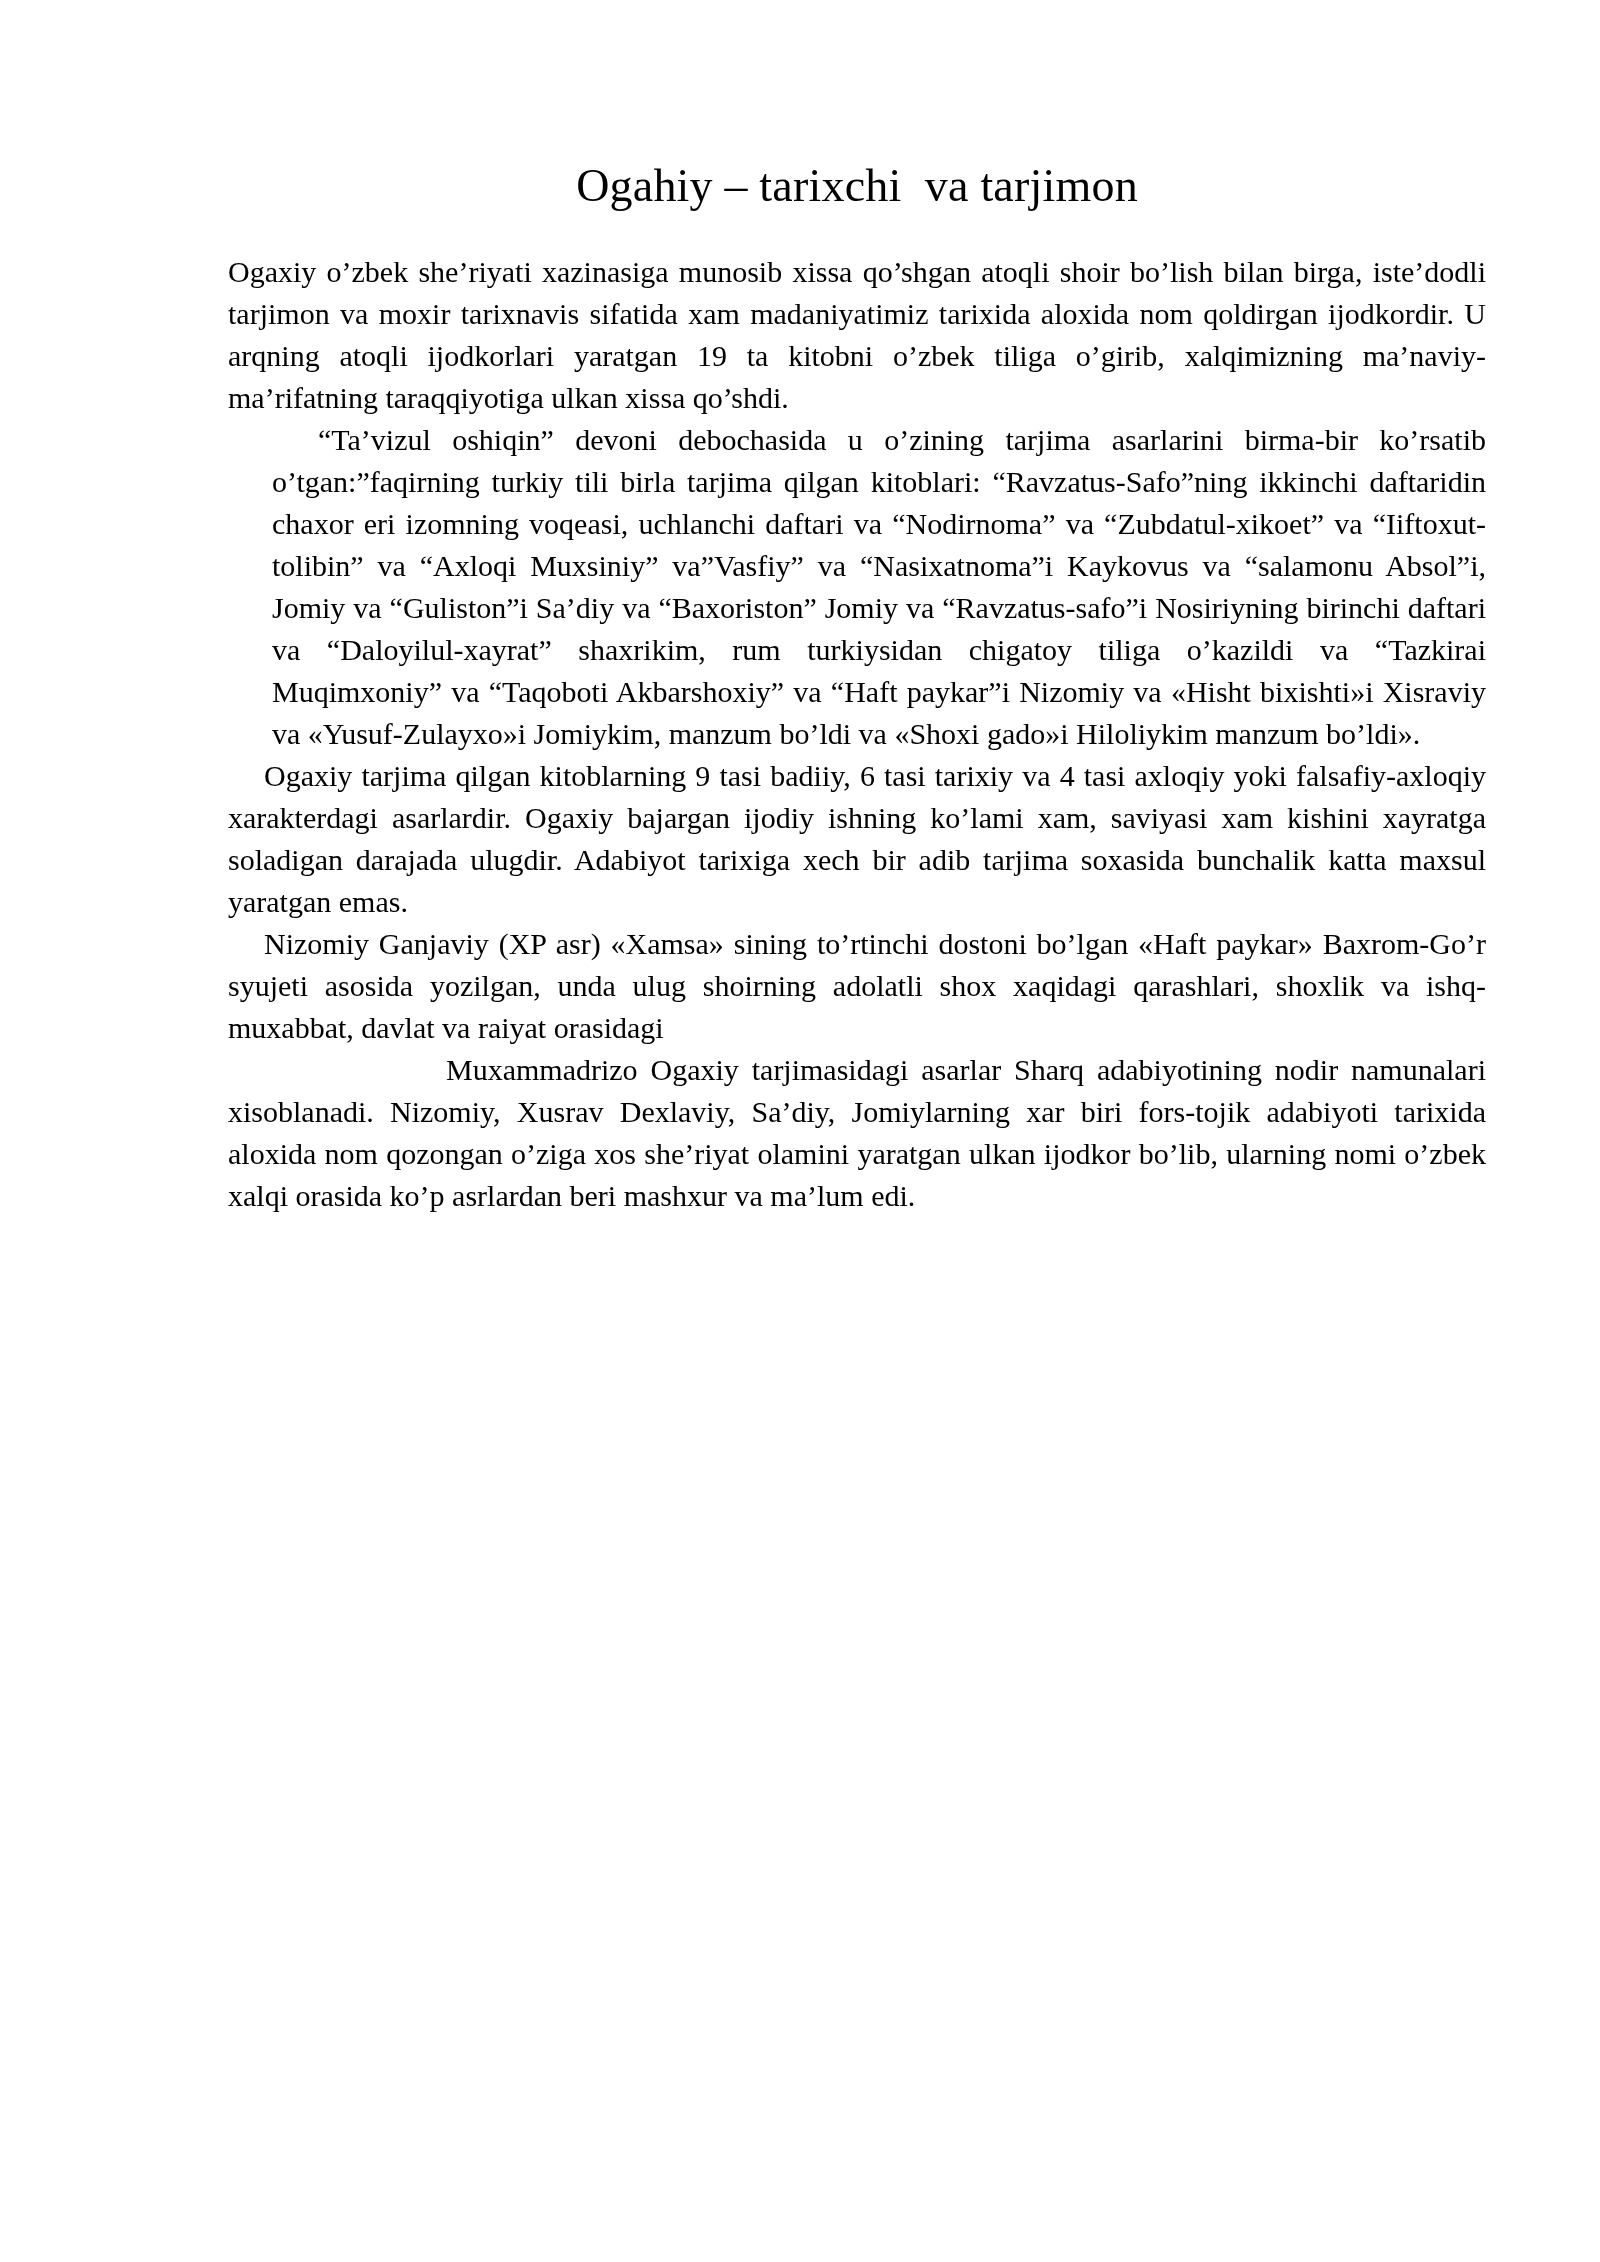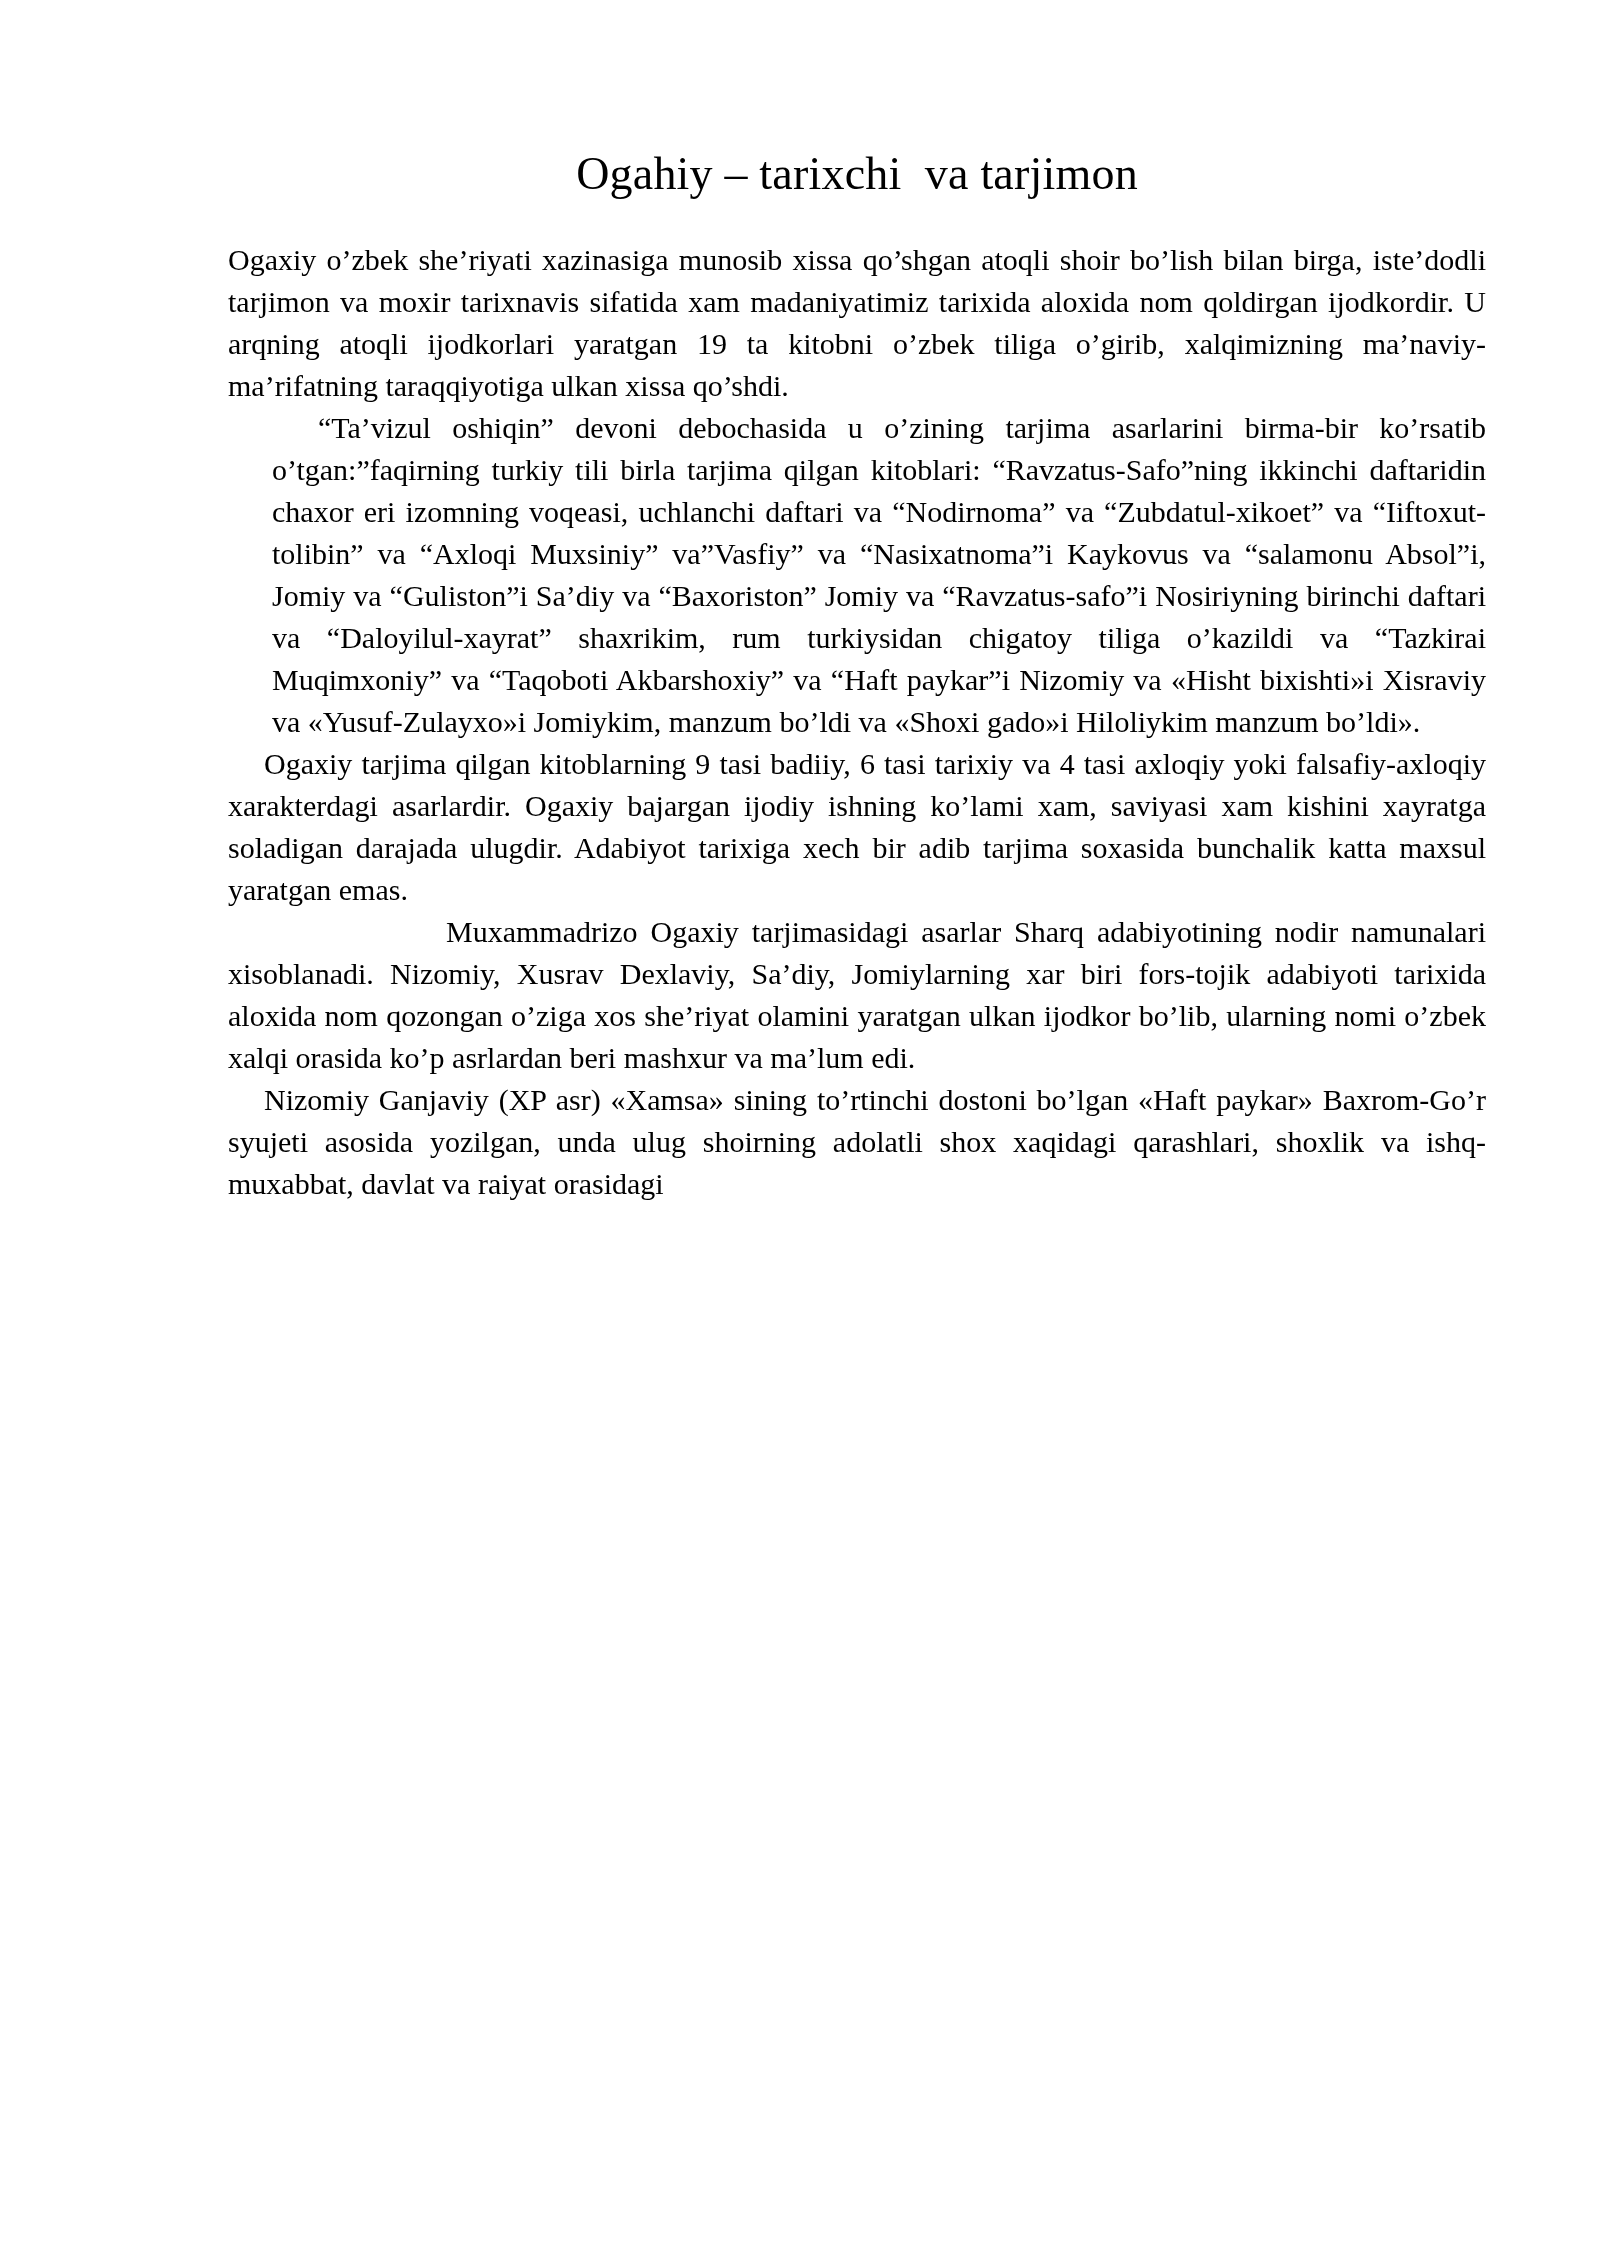--- a/index.html
+++ b/index.html
@@ -24,21 +24,21 @@
   .content {
     position: absolute;
     left: 228px;
     top: 0;
     width: 1258px;
   }
   .doc-title {
     font-size: 46px;
     line-height: 1.15;
     text-align: center;
-    margin: 0;
+    margin: 12px;
     padding-top: 148px;
     font-weight: normal;
     letter-spacing: 0.2px;
     white-space: pre-wrap;
   }
   .body-text {
     font-size: 30px;
     line-height: 42px;
     text-align: justify;
     text-justify: inter-word;
@@ -70,18 +70,18 @@
   <div class="content">
 
     <h1 class="doc-title">Ogahiy – tarixchi  va tarjimon</h1>
 
     <p class="body-text p-first indent-none">Ogaxiy o’zbek she’riyati xazinasiga munosib xissa qo’shgan atoqli shoir bo’lish bilan birga, iste’dodli tarjimon va moxir tarixnavis sifatida xam madaniyatimiz tarixida aloxida nom qoldirgan ijodkordir. U arqning atoqli ijodkorlari yaratgan 19 ta kitobni o’zbek tiliga o’girib, xalqimizning ma’naviy-ma’rifatning taraqqiyotiga ulkan xissa qo’shdi.</p>
 
     <p class="body-text indent-sm">“Ta’vizul oshiqin” devoni debochasida u o’zining tarjima asarlarini birma-bir ko’rsatib o’tgan:”faqirning turkiy tili birla tarjima qilgan kitoblari: “Ravzatus-Safo”ning ikkinchi daftaridin chaxor eri izomning voqeasi, uchlanchi daftari va “Nodirnoma” va “Zubdatul-xikoet” va “Iiftoxut-tolibin” va “Axloqi Muxsiniy” va”Vasfiy” va “Nasixatnoma”i Kaykovus va “salamonu Absol”i, Jomiy va “Guliston”i Sa’diy va “Baxoriston” Jomiy va “Ravzatus-safo”i Nosiriyning birinchi daftari va “Daloyilul-xayrat” shaxrikim, rum turkiysidan chigatoy tiliga o’kazildi va “Tazkirai Muqimxoniy” va “Taqoboti Akbarshoxiy” va “Haft paykar”i Nizomiy va «Hisht bixishti»i Xisraviy va «Yusuf-Zulayxo»i Jomiykim, manzum bo’ldi va «Shoxi gado»i Hiloliykim manzum bo’ldi».</p>
 
     <p class="body-text indent-md">Ogaxiy tarjima qilgan kitoblarning 9 tasi badiiy, 6 tasi tarixiy va 4 tasi axloqiy yoki falsafiy-axloqiy xarakterdagi asarlardir. Ogaxiy bajargan ijodiy ishning ko’lami xam, saviyasi xam kishini xayratga soladigan darajada ulugdir. Adabiyot tarixiga xech bir adib tarjima soxasida bunchalik katta maxsul yaratgan emas.</p>
 
+    <p class="body-text indent-md">Nizomiy Ganjaviy (XP asr) «Xamsa» sining to’rtinchi dostoni bo’lgan «Haft paykar» Baxrom-Go’r syujeti asosida yozilgan, unda ulug shoirning adolatli shox xaqidagi qarashlari, shoxlik va ishq-muxabbat, davlat va raiyat orasidagi</p>
+
     <p class="body-text indent-lg">Muxammadrizo Ogaxiy tarjimasidagi asarlar Sharq adabiyotining nodir namunalari xisoblanadi. Nizomiy, Xusrav Dexlaviy, Sa’diy, Jomiylarning xar biri fors-tojik adabiyoti tarixida aloxida nom qozongan o’ziga xos she’riyat olamini yaratgan ulkan ijodkor bo’lib, ularning nomi o’zbek xalqi orasida ko’p asrlardan beri mashxur va ma’lum edi.</p>
-
-    <p class="body-text indent-md">Nizomiy Ganjaviy (XP asr) «Xamsa» sining to’rtinchi dostoni bo’lgan «Haft paykar» Baxrom-Go’r syujeti asosida yozilgan, unda ulug shoirning adolatli shox xaqidagi qarashlari, shoxlik va ishq-muxabbat, davlat va raiyat orasidagi</p>
 
   </div>
 </div>
 
 </body></html>

